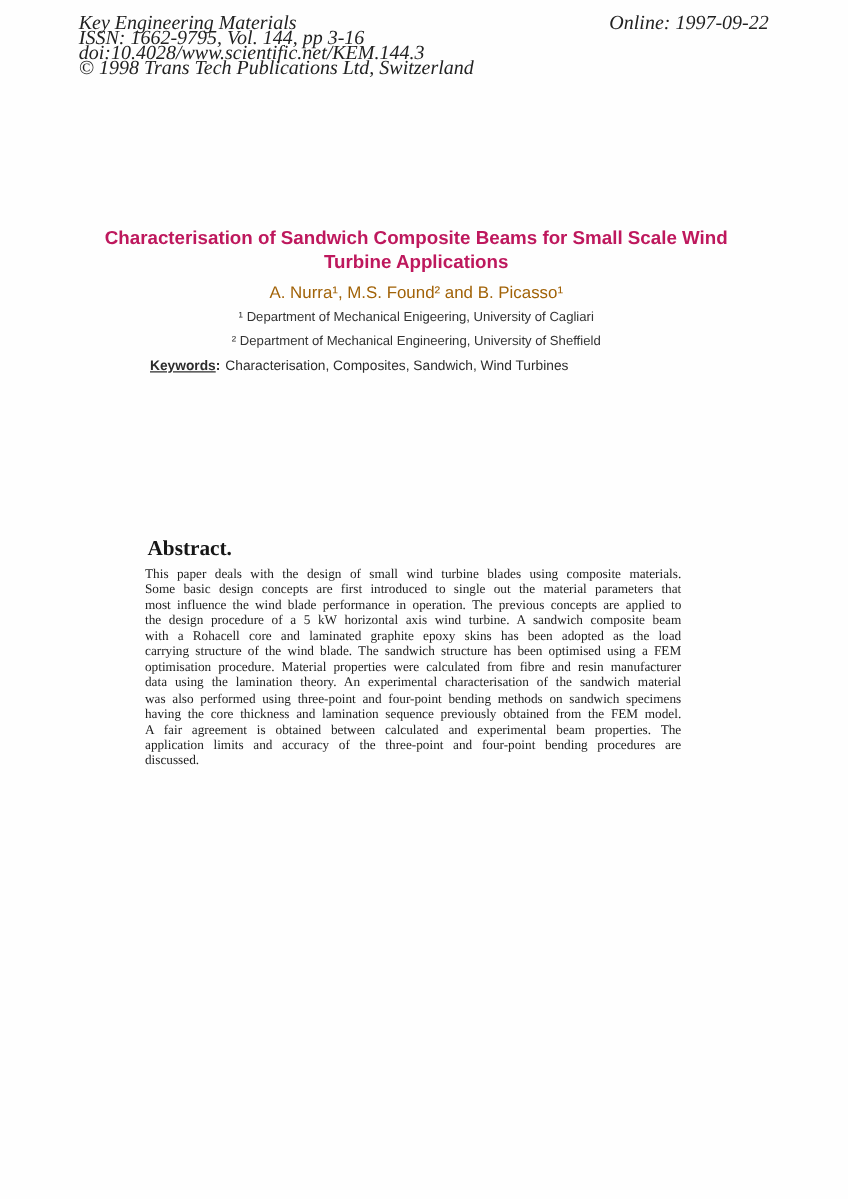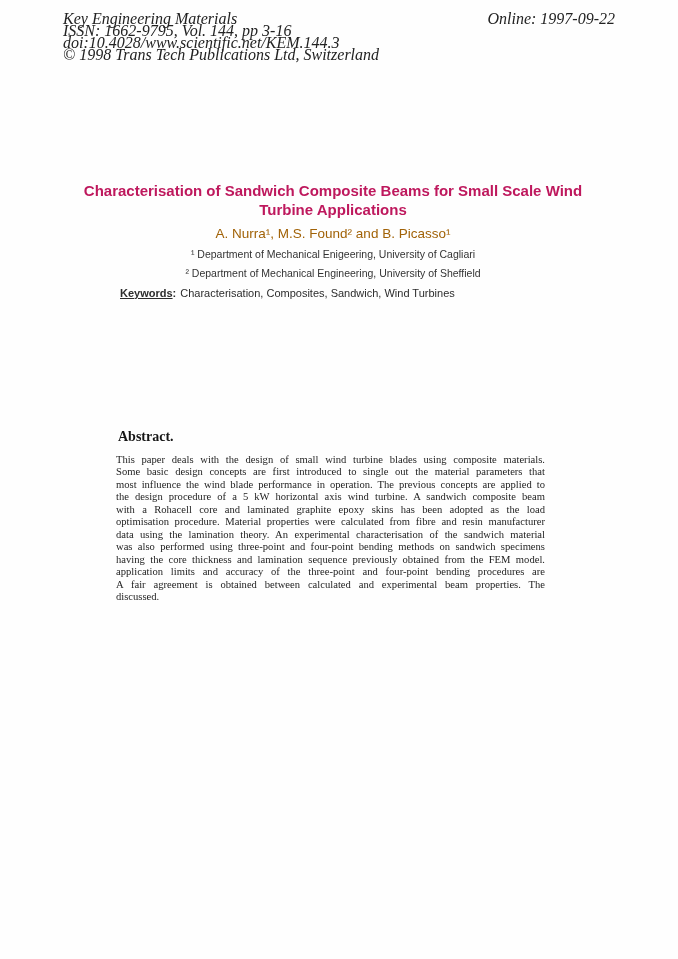--- a/index.html
+++ b/index.html
@@ -86,21 +86,21 @@
     font-weight: bold;
     margin-right: 4px;
   }
 
   
   .abstract-heading {
     position: absolute;
     left: 118px;
     top: 429px;
     font-weight: bold;
-    font-size: 14px;
+    font-size: 17px;
     color: #161616;
   }
   .abstract-body {
     position: absolute;
     left: 116px;
     top: 454px;
     width: 429px;
     font-size: 10.6px;
     line-height: 12.45px;
     color: #1d1d1d;
@@ -144,22 +144,23 @@
   </div>
 
   <div class="abstract-heading">Abstract.</div>
 
   <div class="abstract-body">
     <div class="jline">This paper deals with the design of small wind turbine blades using composite materials.</div>
     <div class="jline">Some basic design concepts are first introduced to single out the material parameters that</div>
     <div class="jline">most influence the wind blade performance in operation. The previous concepts are applied to</div>
     <div class="jline">the design procedure of a 5 kW horizontal axis wind turbine. A sandwich composite beam</div>
     <div class="jline">with a Rohacell core and laminated graphite epoxy skins has been adopted as the load</div>
+    <div class="jline">carrying structure of the wind blade. The sandwich structure has been optimised using a FEM</div>
     <div class="jline">optimisation procedure. Material properties were calculated from fibre and resin manufacturer</div>
     <div class="jline">data using the lamination theory. An experimental characterisation of the sandwich material</div>
     <div class="jline">was also performed using three-point and four-point bending methods on sandwich specimens</div>
     <div class="jline">having the core thickness and lamination sequence previously obtained from the FEM model.</div>
+    <div class="jline">A fair agreement is obtained between calculated and experimental beam properties. The</div>
     <div class="jline">application limits and accuracy of the three-point and four-point bending procedures are</div>
-    <div class="jline">A fair agreement is obtained between calculated and experimental beam properties. The</div>
     <div class="jline last">discussed.</div>
   </div>
 
 </div>
 
 </body></html>

